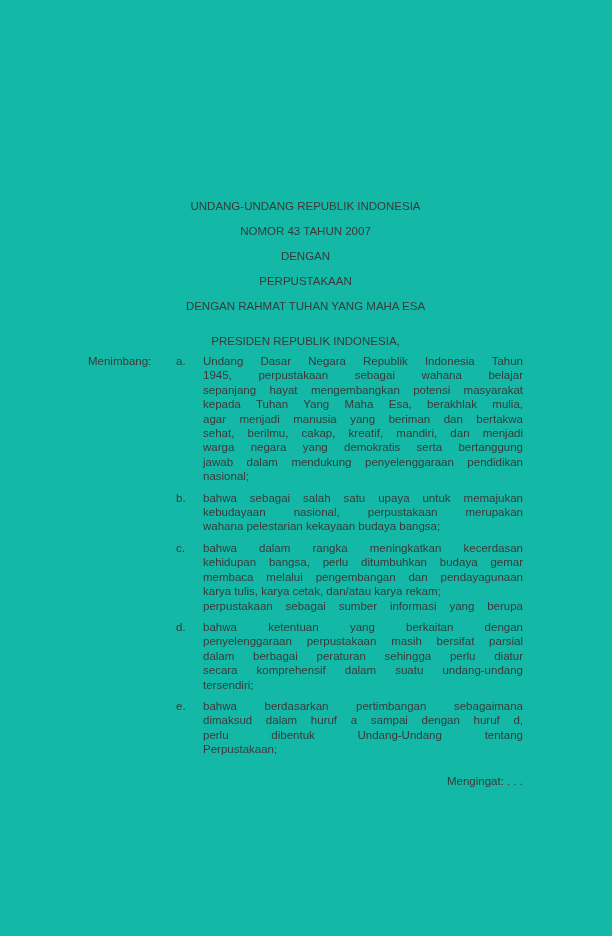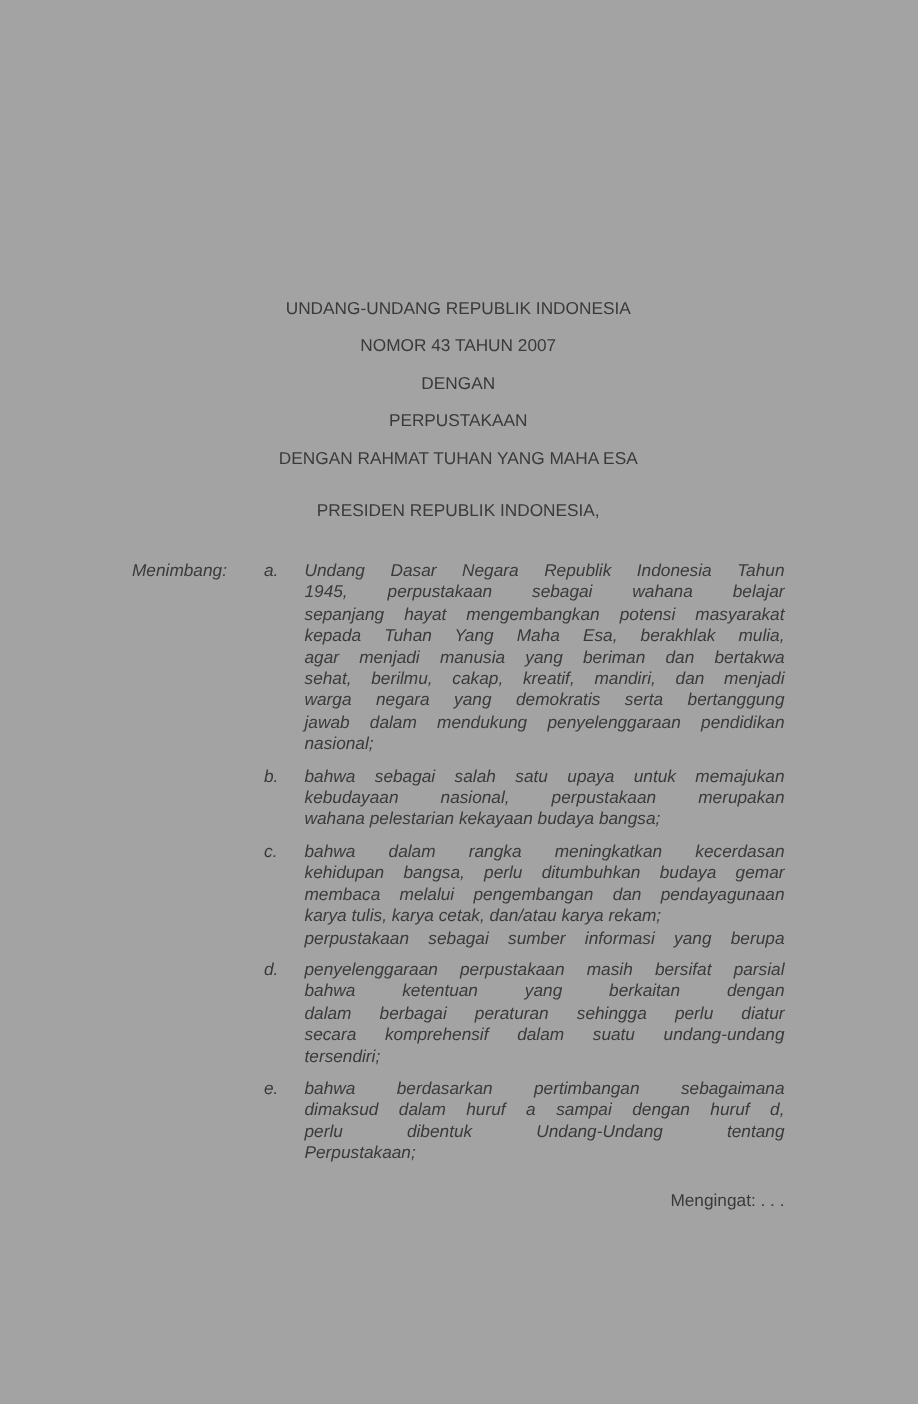--- a/index.html
+++ b/index.html
@@ -4,21 +4,21 @@
 <style>
   html, body {
     margin: 0;
     padding: 0;
     background: #ffffff;
   }
   .page {
     position: relative;
     width: 612px;
     height: 936px;
-    background: #a3a3a3;
+    background: #14b8a6;
     overflow: hidden;
     font-family: "Liberation Sans", "DejaVu Sans", sans-serif;
     color: #3a3a3a;
   }
   .content {
     position: absolute;
     left: 88px;
     top: 199px;
     width: 435px;
     font-size: 11.5px;
@@ -28,22 +28,21 @@
     line-height: 14px;
   }
   .hdr .t {
     margin-bottom: 11px;
   }
   .inv  { margin-top: 9px; }
   .auth { margin-top: 21px; }
 
   .consider {
     display: flex;
-    margin-top: 26px;
-    font-style: italic;
+    margin-top: 6px;
   }
   .label-col {
     flex: none;
     width: 88px;
     line-height: 14.4px;
   }
   .items-col {
     flex: none;
     width: 347px;
   }
@@ -125,22 +124,22 @@
             <div class="ln j">kehidupan bangsa, perlu ditumbuhkan budaya gemar</div>
             <div class="ln j">membaca melalui pengembangan dan pendayagunaan</div>
             <div class="ln">karya tulis, karya cetak, dan/atau karya rekam;</div>
             <div class="ln j">perpustakaan sebagai sumber informasi yang berupa</div>
           </div>
         </div>
 
         <div class="item">
           <div class="marker">d.</div>
           <div class="lines">
+            <div class="ln j">bahwa ketentuan yang berkaitan dengan</div>
             <div class="ln j">penyelenggaraan perpustakaan masih bersifat parsial</div>
-            <div class="ln j">bahwa ketentuan yang berkaitan dengan</div>
             <div class="ln j">dalam berbagai peraturan sehingga perlu diatur</div>
             <div class="ln j">secara komprehensif dalam suatu undang-undang</div>
             <div class="ln">tersendiri;</div>
           </div>
         </div>
 
         <div class="item">
           <div class="marker">e.</div>
           <div class="lines">
             <div class="ln j">bahwa berdasarkan pertimbangan sebagaimana</div>

